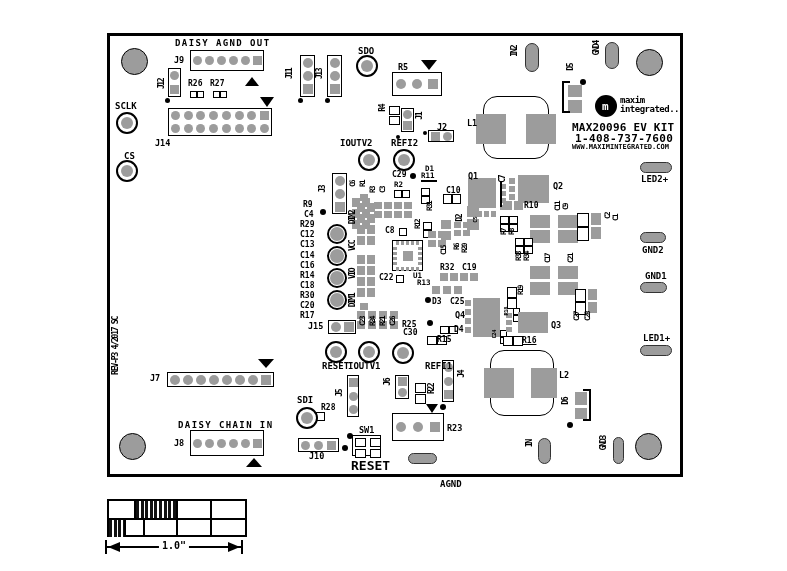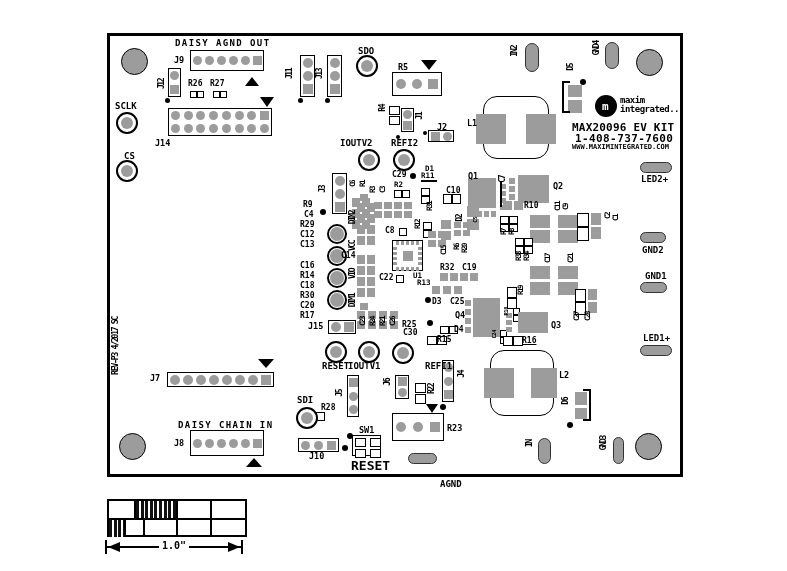--- a/index.html
+++ b/index.html
@@ -179,21 +179,21 @@
         <span class="pin round" style="left: 1.5px; top: 1.5px; width: 10px; height: 10px;"></span>
         <span class="pin round" style="left: 1.5px; top: 14.5px; width: 10px; height: 10px;"></span>
         <span class="pin" style="left: 1.5px; top: 27.5px; width: 10px; height: 10px;"></span>
       </div>
       <div class="lbl" style="position: absolute; left: 193px; top: 165px; font-size: 8px;">R9</div>
       <div class="lbl" style="position: absolute; left: 194px; top: 175px; font-size: 8px;">C4</div>
       <div class="dot" style="position: absolute; left: 210px; top: 173px; width: 6px; height: 6px;"></div>
       <div class="lbl" style="position: absolute; left: 190px; top: 185px; font-size: 8px;">R29</div>
       <div class="lbl" style="position: absolute; left: 190px; top: 195px; font-size: 8px;">C12</div>
       <div class="lbl" style="position: absolute; left: 190px; top: 205px; font-size: 8px;">C13</div>
-      <div class="lbl" style="position: absolute; left: 190px; top: 216px; font-size: 8px; margin-left: 41px;">C14</div>
+      <div class="lbl" style="position: absolute; left: 190px; top: 216px; font-size: 8px;">C14</div>
       <div class="lbl" style="position: absolute; left: 190px; top: 226px; font-size: 8px;">C16</div>
       <div class="lbl" style="position: absolute; left: 190px; top: 236px; font-size: 8px;">R14</div>
       <div class="lbl" style="position: absolute; left: 190px; top: 246px; font-size: 8px;">C18</div>
       <div class="lbl" style="position: absolute; left: 190px; top: 256px; font-size: 8px;">R30</div>
       <div class="lbl" style="position: absolute; left: 190px; top: 266px; font-size: 8px;">C20</div>
       <div class="lbl" style="position: absolute; left: 190px; top: 276px; font-size: 8px;">R17</div>
       <div class="tp" style="position: absolute; left: 217px; top: 188px; width: 16px; height: 16px;">
         <span style="width: 14px; height: 14px;"></span>
       </div>
       <div class="tp" style="position: absolute; left: 217px; top: 210px; width: 16px; height: 16px;">

